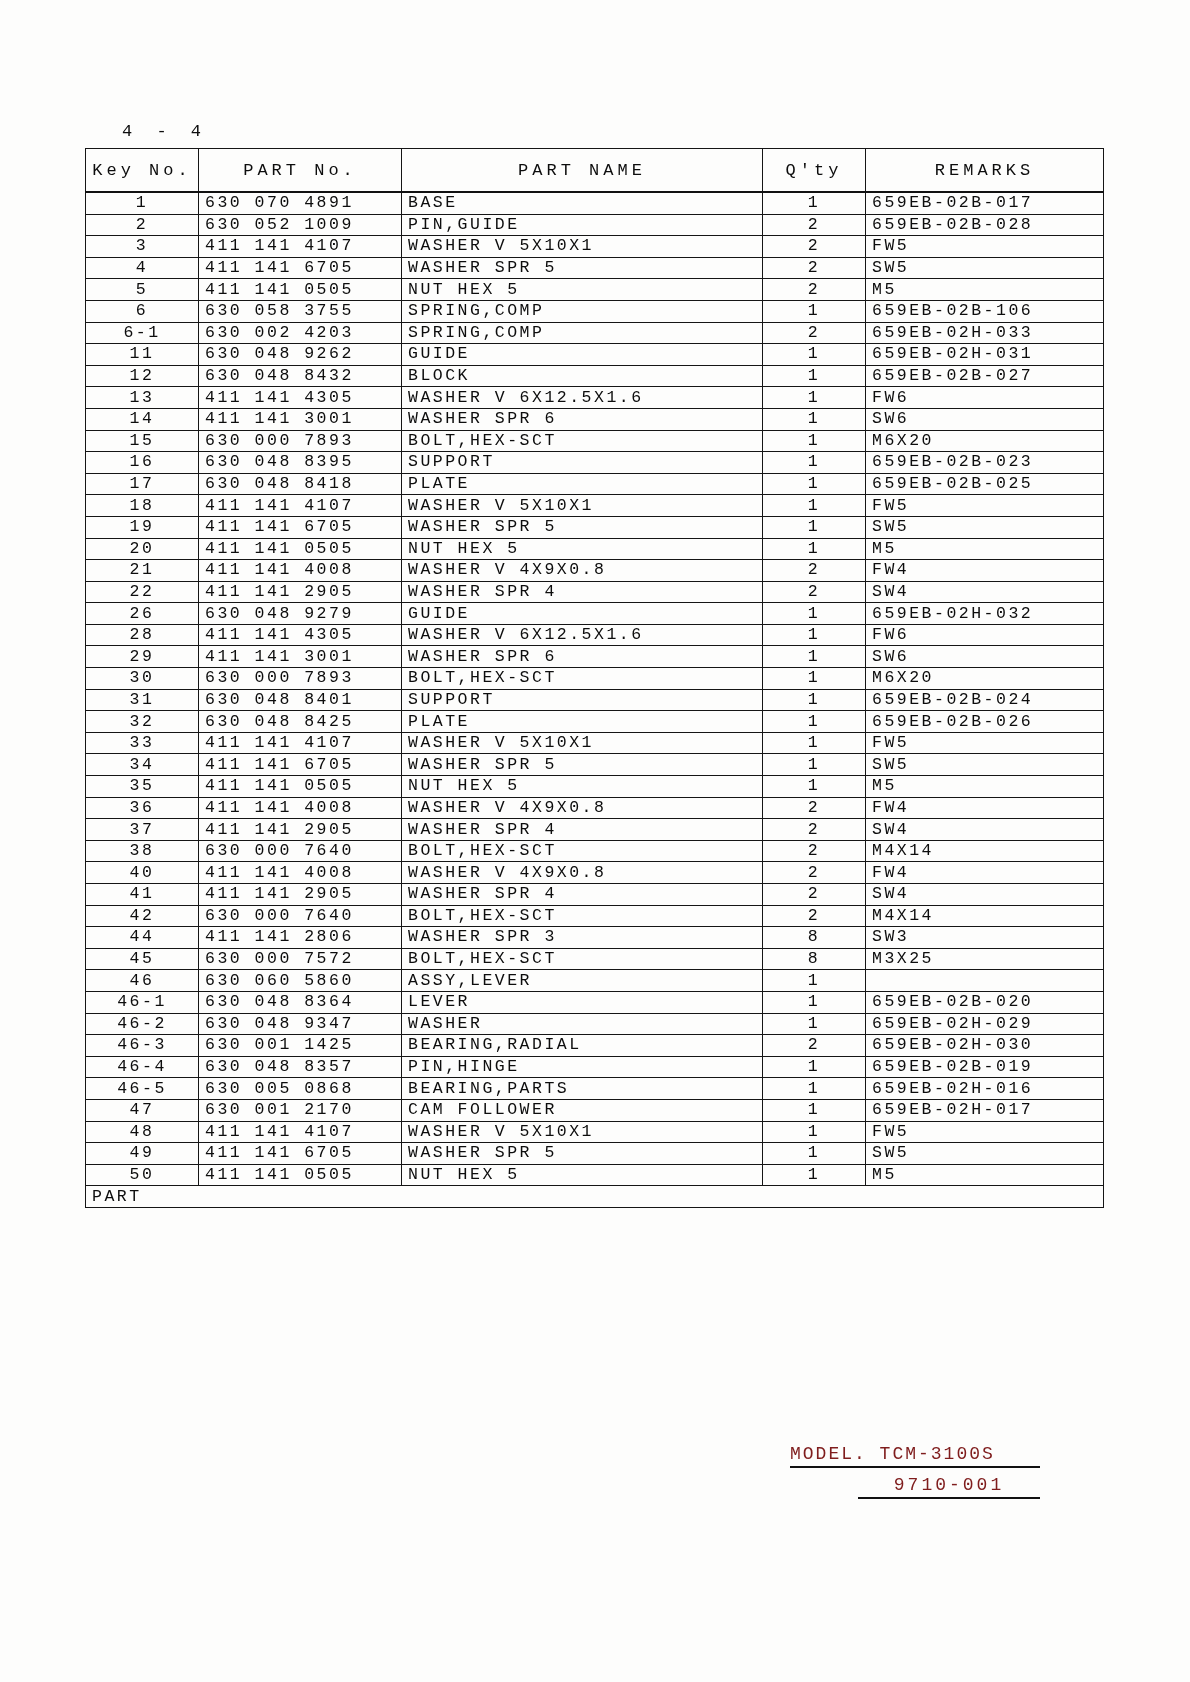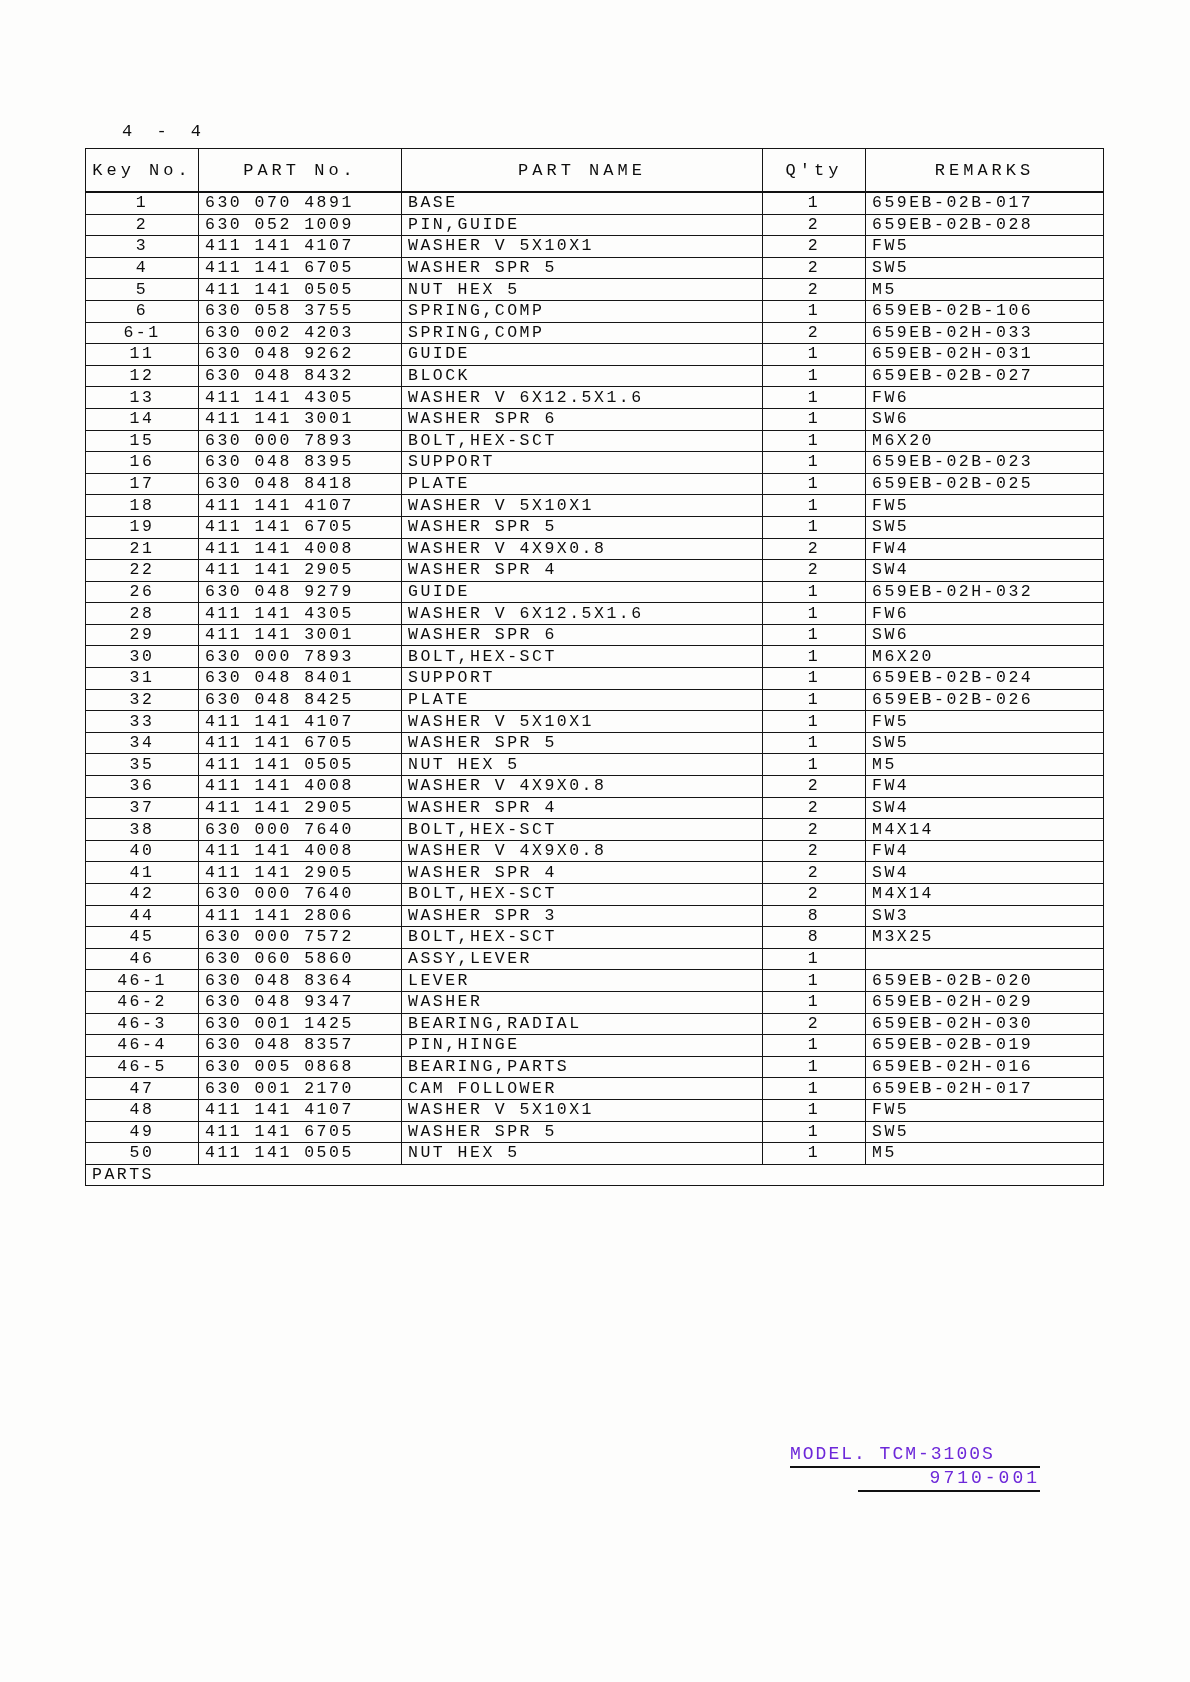--- a/index.html
+++ b/index.html
@@ -35,29 +35,29 @@
   .col-name{width:348px;text-align:left;padding-left:8px;}
   .col-qty{width:90px;text-align:center;}
   .col-remarks{width:225px;text-align:left;padding-left:8px;}
   .note-cell{
     height:126px;vertical-align:top;text-align:left;
     font-size:17px;letter-spacing:4px;padding:4px 0 0 12px;
     border-top:2px solid #111;
   }
   .footer-block{
     position:absolute;left:790px;top:1444px;width:250px;
-    font-size:18px;color:#6d28d9;
+    font-size:18px;color:#7f1d1d;
   }
   .model-line{
     letter-spacing:2px;border-bottom:2.4px solid #111;
     padding-bottom:2px;white-space:pre;
   }
   .doc-line{
-    width:182px;margin-left:68px;text-align:right;letter-spacing:3px;
-    border-bottom:2.4px solid #111;padding:0 0 2px 0;white-space:pre;
+    width:182px;margin-left:68px;text-align:center;letter-spacing:3px;
+    border-bottom:2.4px solid #111;padding:7px 0 2px 0;white-space:pre;
   }
 </style>
 </head>
 <body>
 
 <div class="page-number">4 - 4</div>
 
 <table class="parts-table">
   <thead>
     <tr>
@@ -176,20 +176,27 @@
         <td class="col-remarks">FW5</td>
       </tr>
       <tr>
         <td class="col-key">19</td>
         <td class="col-part">411 141 6705</td>
         <td class="col-name">WASHER SPR 5</td>
         <td class="col-qty">1</td>
         <td class="col-remarks">SW5</td>
       </tr>
       <tr>
+        <td class="col-key">20</td>
+        <td class="col-part">411 141 0505</td>
+        <td class="col-name">NUT HEX 5</td>
+        <td class="col-qty">1</td>
+        <td class="col-remarks">M5</td>
+      </tr>
+      <tr>
         <td class="col-key">21</td>
         <td class="col-part">411 141 4008</td>
         <td class="col-name">WASHER V 4X9X0.8</td>
         <td class="col-qty">2</td>
         <td class="col-remarks">FW4</td>
       </tr>
       <tr>
         <td class="col-key">22</td>
         <td class="col-part">411 141 2905</td>
         <td class="col-name">WASHER SPR 4</td>
@@ -381,21 +388,21 @@
       <tr>
         <td class="col-key">50</td>
         <td class="col-part">411 141 0505</td>
         <td class="col-name">NUT HEX 5</td>
         <td class="col-qty">1</td>
         <td class="col-remarks">M5</td>
       </tr>
     </tbody>
   <tfoot>
     <tr>
-      <td class="note-cell" colspan="5">PARTS</td>
+      <td class="note-cell" colspan="5">PART</td>
     </tr>
   </tfoot>
 </table>
 
 <div class="footer-block">
   <div class="model-line">MODEL. TCM-3100S</div>
   <div class="doc-line">9710-001</div>
 </div>
 
 </body></html>

